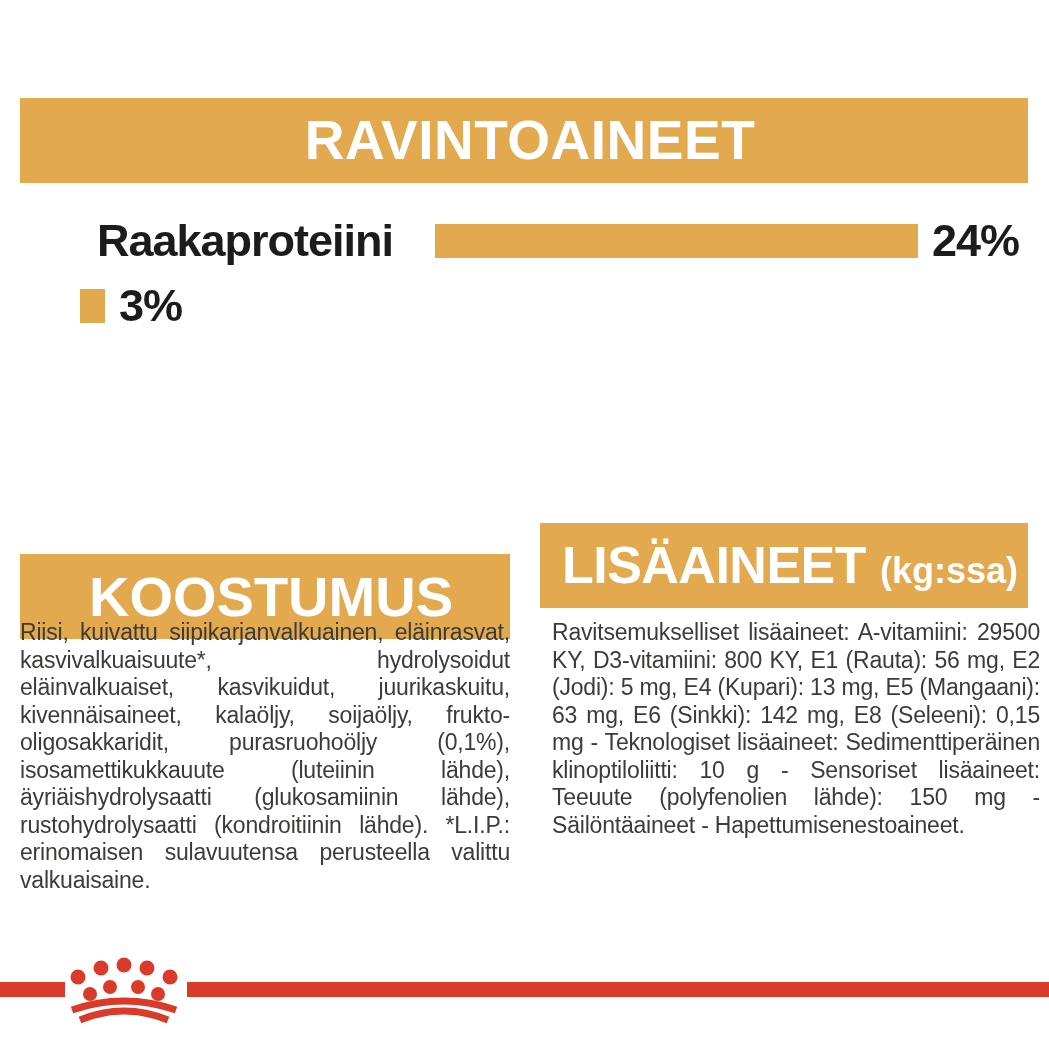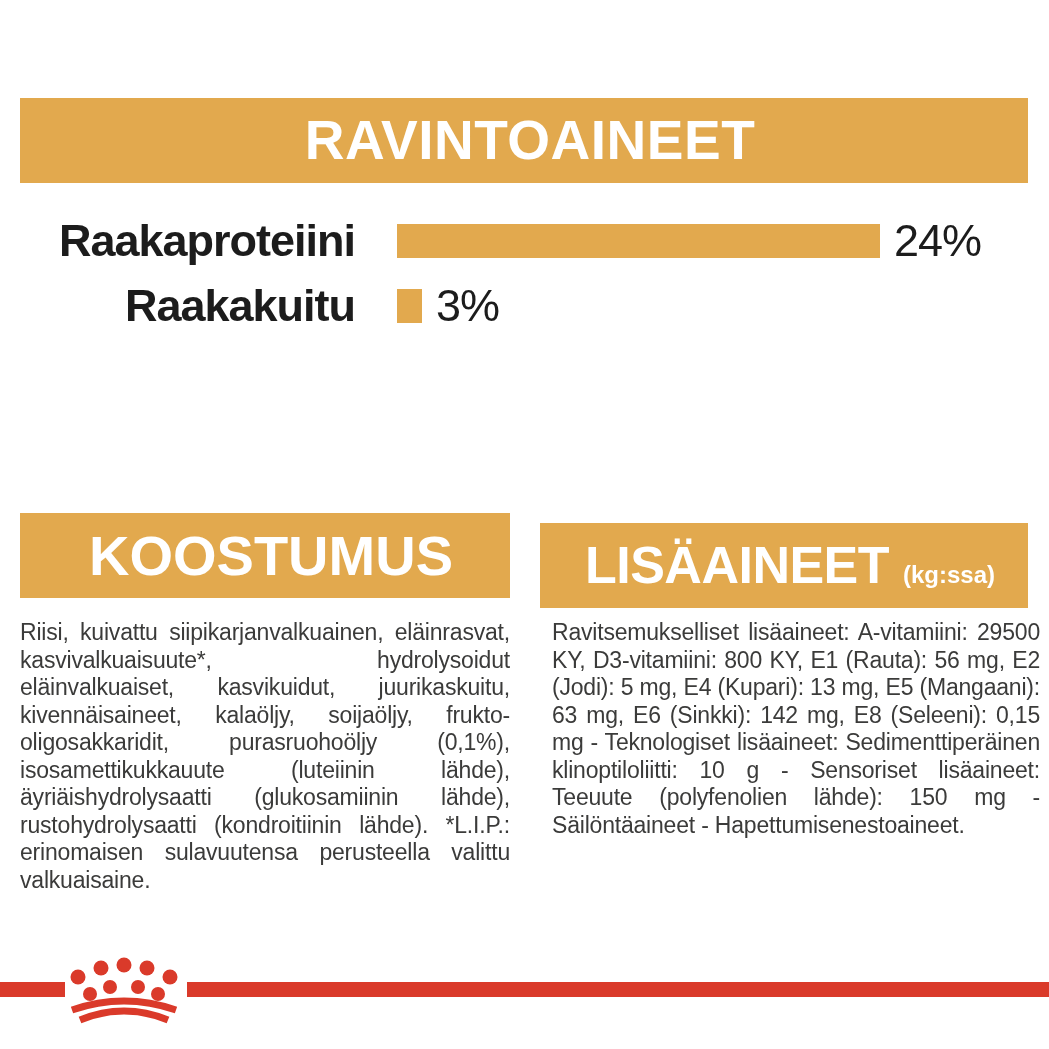--- a/index.html
+++ b/index.html
@@ -18,37 +18,37 @@
     color: var(--heading-text, #ffffff);
     font-weight: bold;
     text-align: center;
     padding-left: 12px;
   }
   #nutrients-band {
     left: 20px; top: 98px; width: 1008px; height: 85px;
     line-height: 85px; font-size: 55px; letter-spacing: 0.5px;
   }
   #composition-band {
-    left: 20px; top: 513px; width: 490px; height: 85px;
+    left: 20px; top: 554px; width: 490px; height: 85px;
     line-height: 85px; font-size: 56px;
   }
   #additives-band {
     left: 540px; top: 523px; width: 488px; height: 85px;
     line-height: 85px; font-size: 52px; letter-spacing: -0.5px;
   }
-  #additives-band .suffix { font-size: 24px; letter-spacing: 0; }
+  #additives-band .suffix { font-size: 36px; letter-spacing: 0; }
   .chart { position: absolute; left: 0; top: 208px; width: 1049px; }
-  .chart-row { display: flex; align-items: center; height: 65px; }
+  .chart-row { display: flex; align-items: center; height: 65px; padding-left: 38px; }
   .chart-label {
     width: 355px; text-align: right; font-weight: bold; font-size: 45px;
     color: var(--label-text, #1c1c1c); letter-spacing: -1px; white-space: nowrap;
   }
   .chart-bar { height: 34px; margin-left: 42px; background: var(--gold, #E2A94E); }
   .chart-value {
-    margin-left: 14px; font-weight: normal; font-size: 45px;
+    margin-left: 14px; font-weight: bold; font-size: 45px;
     color: var(--label-text, #1c1c1c); letter-spacing: -1px;
   }
   .body-text {
     position: absolute; top: 619px;
     font-size: 23px; line-height: 27.5px; letter-spacing: -0.2px;
     text-align: justify; color: var(--body-text, #3b3b3a);
   }
   #composition-body { left: 20px; width: 490px; }
   #additives-body { left: 552px; width: 488px; }
   .footer-line { position: absolute; top: 982px; height: 15px; background: var(--red, #DA3A2A); }
@@ -67,21 +67,20 @@
     <span>RAVINTOAINEET</span>
   </div>
 
   <div class="chart" id="chart-rows">
       <div class="chart-row">
         <span class="chart-label">Raakaproteiini</span>
         <div class="chart-bar" style="width: 483px; background: rgb(226, 169, 78);"></div>
         <span class="chart-value">24%</span>
       </div>
       <div class="chart-row">
-        <span class="chart-label">Raakakuitu</span>
         <div class="chart-bar" style="width: 25px; background: rgb(226, 169, 78);"></div>
         <span class="chart-value">3%</span>
       </div>
     </div>
 
   <div class="band" id="composition-band">
     <span>KOOSTUMUS</span>
   </div>
 
   <div class="band" id="additives-band">

